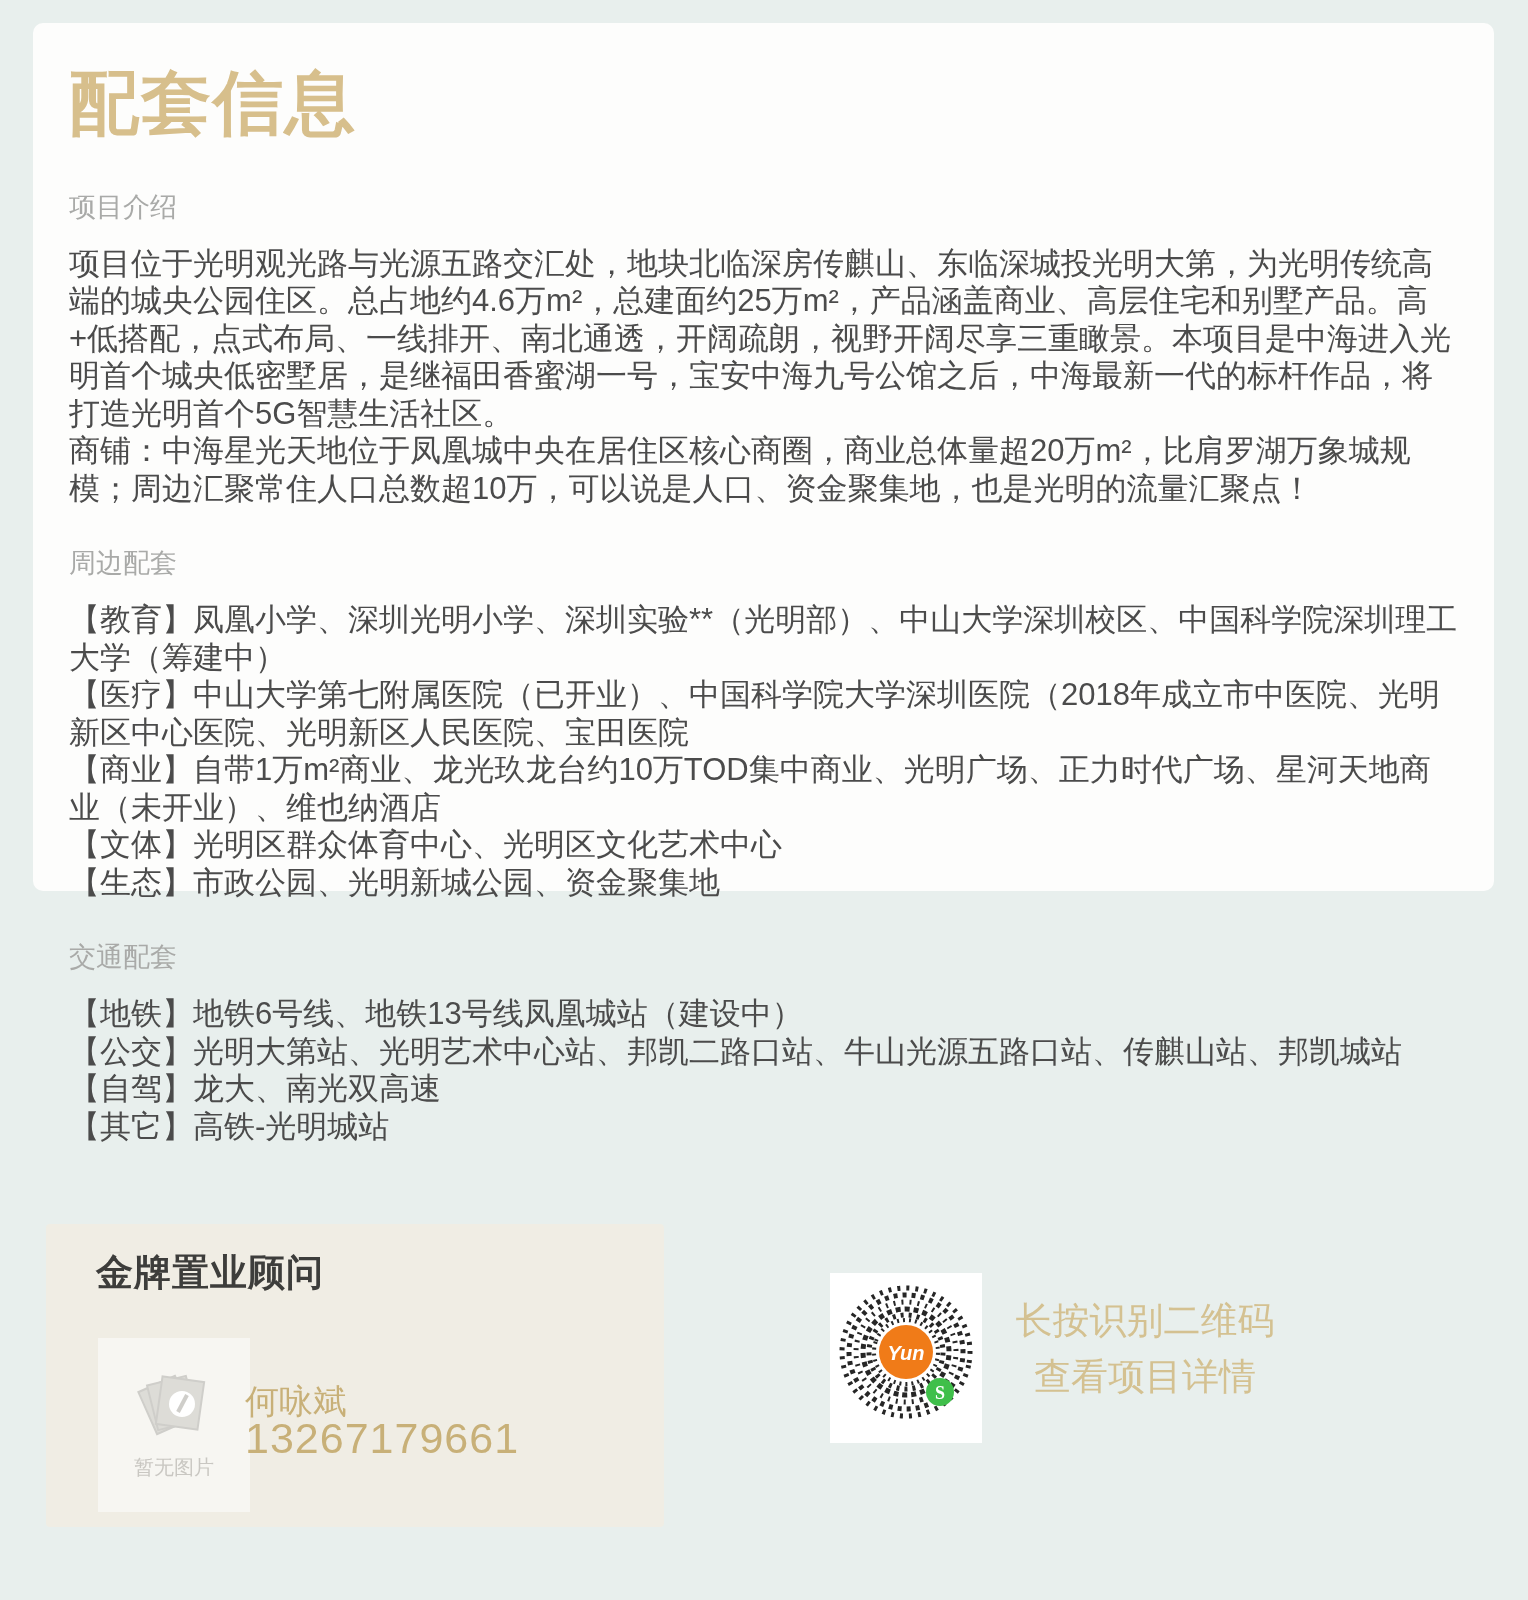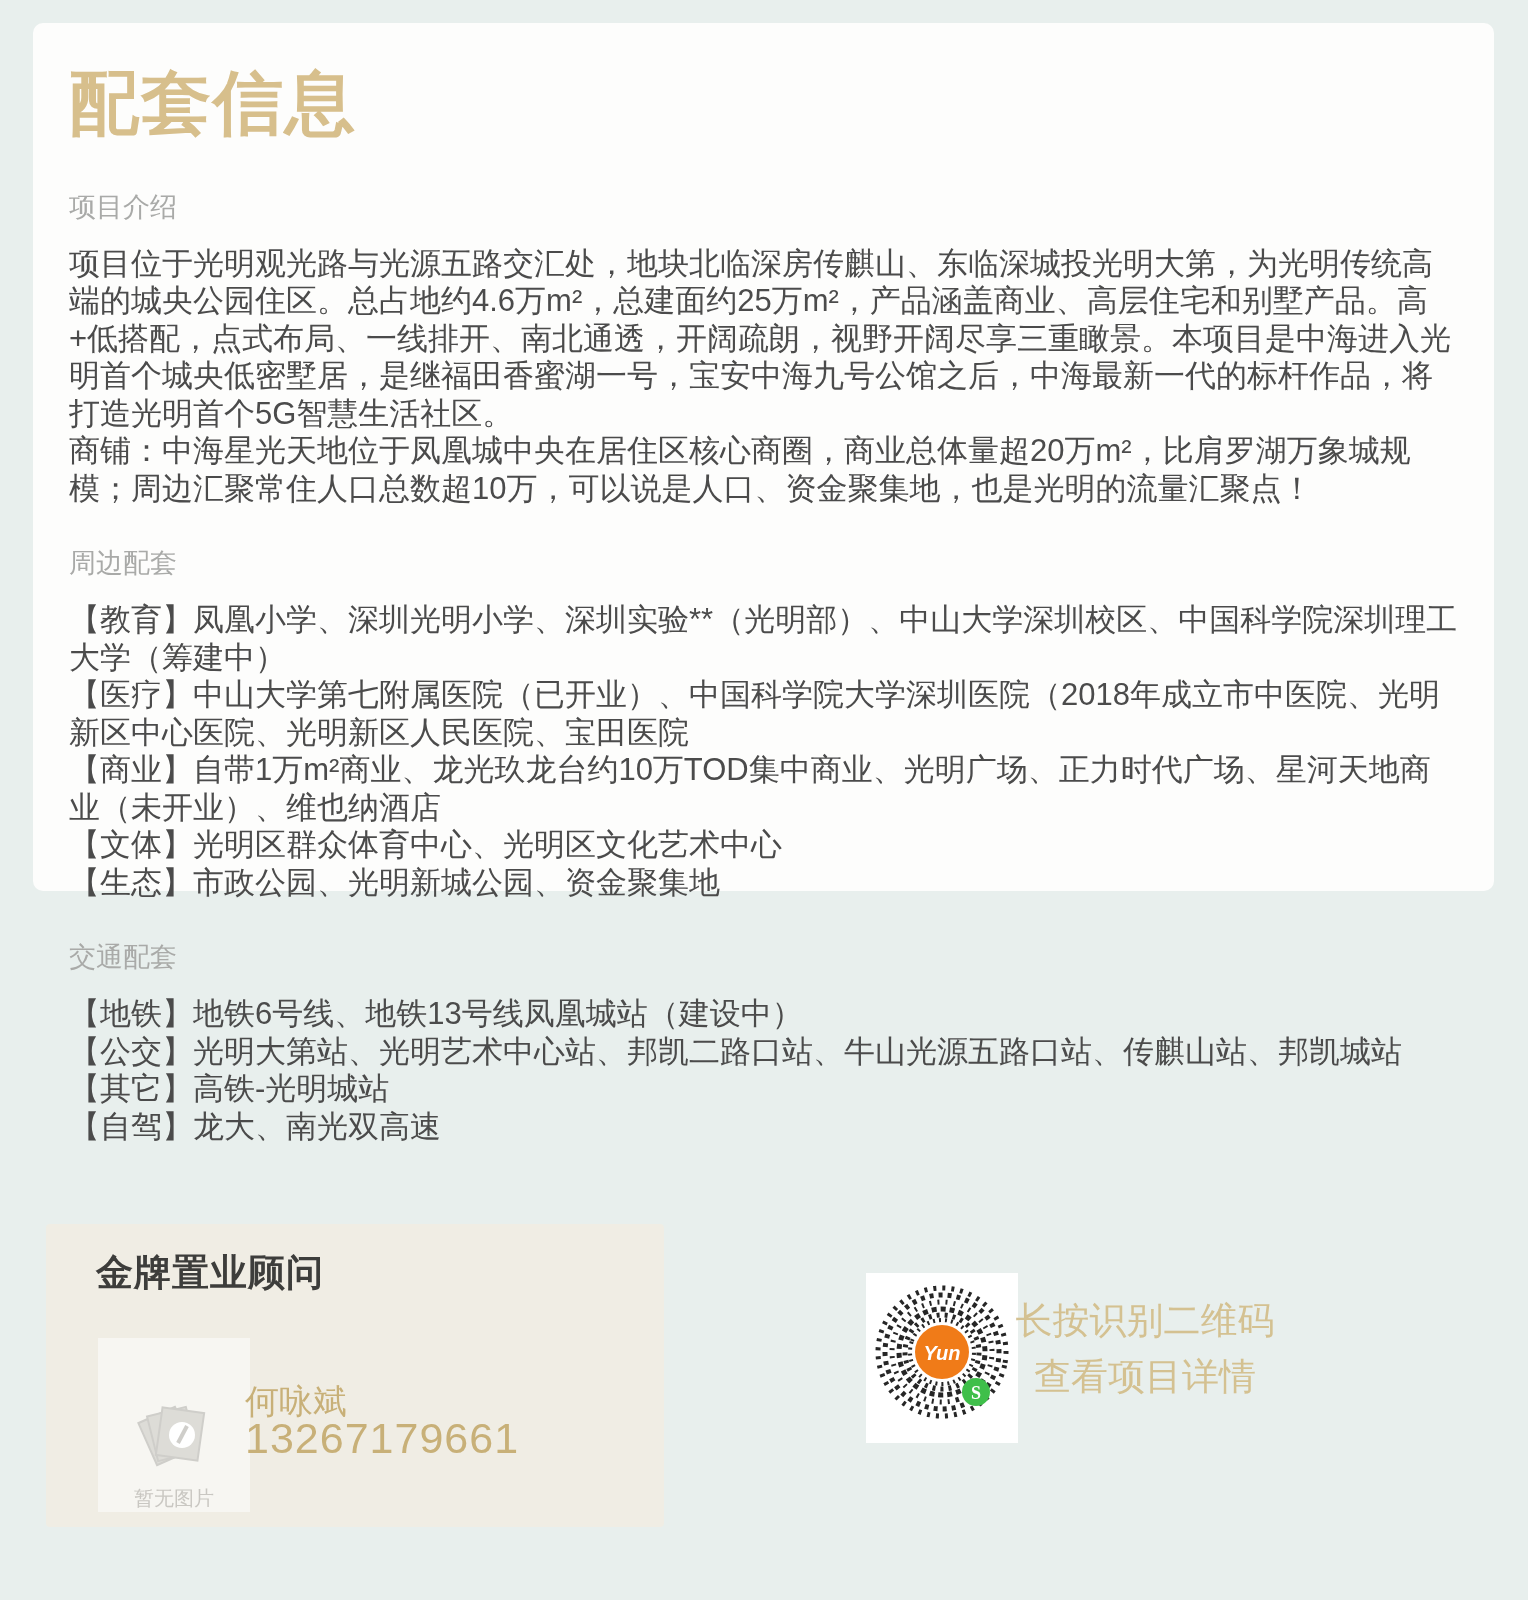--- a/index.html
+++ b/index.html
@@ -46,40 +46,40 @@
   }
   .c-title{
     position:absolute; left:50px; top:24px;
     font-size:37px; font-weight:700; color:#3d3d3b;
     letter-spacing:1px;
   }
   .photo-box{
     position:absolute; left:52px; top:114px;
     width:152px; height:174px;
     background:#f7f6f2;
-    display:flex; flex-direction:column; align-items:center; justify-content:flex-end;
+    display:flex; flex-direction:column; align-items:center; justify-content:center;
     gap:6px;
   }
   .photo-box .ph-label{
     font-size:20px; color:#c9c7c2;
   }
   .c-name{
     position:absolute; left:199px; top:155px;
     font-size:34px; color:#c8b078;
   }
   .c-phone{
     position:absolute; left:199px; top:190px;
     font-size:43px; color:#c8b078; letter-spacing:1px;
   }
   
   .qr-box{
     position:absolute; left:830px; top:1273px;
     width:152px; height:170px;
     background:#ffffff;
-    display:flex; align-items:center; justify-content:center;margin-left:36px;
+    display:flex; align-items:center; justify-content:center;
   }
   .qr-caption{
     position:absolute; left:1000px; top:1293px;
     width:290px;
     text-align:center;
     font-size:37px; line-height:56px;
     color:#d4c191;
   }
 </style>
 </head>
@@ -100,22 +100,22 @@
     <p>【医疗】中山大学第七附属医院（已开业）、中国科学院大学深圳医院（2018年成立市中医院、光明新区中心医院、光明新区人民医院、宝田医院</p>
     <p>【商业】自带1万m²商业、龙光玖龙台约10万TOD集中商业、光明广场、正力时代广场、星河天地商业（未开业）、维也纳酒店</p>
     <p>【文体】光明区群众体育中心、光明区文化艺术中心</p>
     <p>【生态】市政公园、光明新城公园、资金聚集地</p>
   </div>
 
   <div class="sec-label tight">交通配套</div>
   <div class="body-text">
     <p>【地铁】地铁6号线、地铁13号线凤凰城站（建设中）</p>
     <p>【公交】光明大第站、光明艺术中心站、邦凯二路口站、牛山光源五路口站、传麒山站、邦凯城站</p>
+    <p>【自驾】龙大、南光双高速</p>
     <p>【其它】高铁-光明城站</p>
-    <p>【自驾】龙大、南光双高速</p>
   </div>
 </div>
 
 <div class="consultant-card">
   <div class="c-title">金牌置业顾问</div>
 
   <div class="photo-box">
     <svg width="84" height="78" viewBox="0 0 84 78">
       <g fill="#dddcd7" stroke="#cfceca" stroke-width="2">
         <rect x="14" y="12" width="40" height="46" transform="rotate(-24 34 35)"></rect>

